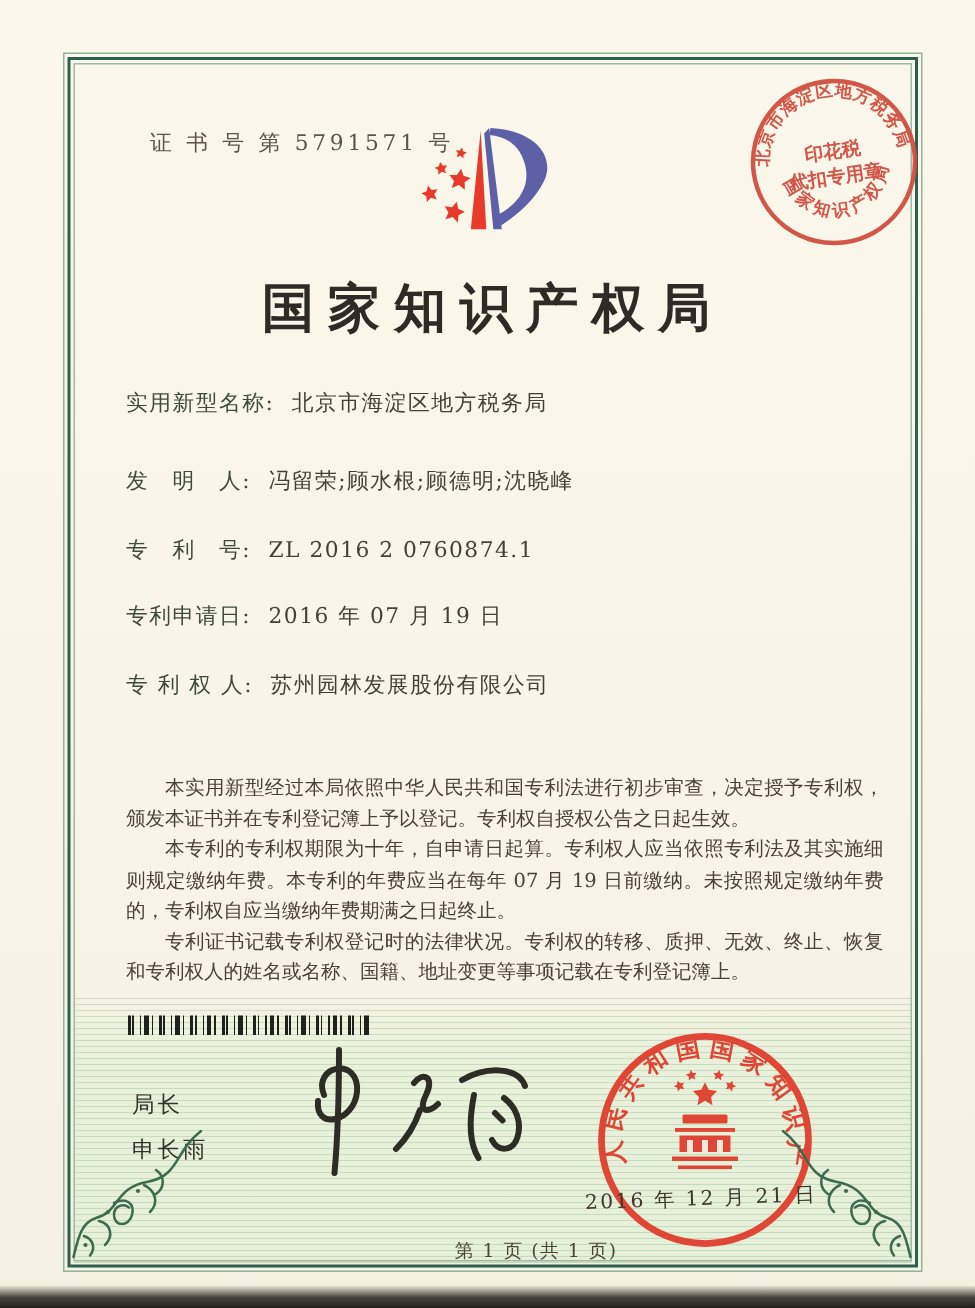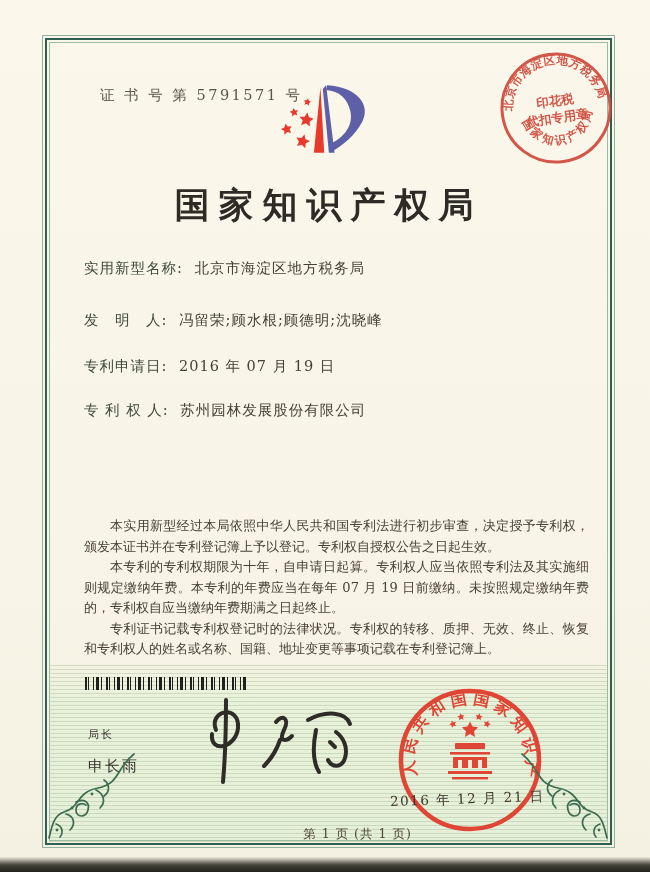--- a/index.html
+++ b/index.html
@@ -49,21 +49,21 @@
   .body-text p{margin:0;text-indent:2em;}
   
   .barcode{
     left:85px;top:677px;width:163px;height:13px;
     background:
       repeating-linear-gradient(90deg,#20201d 0 2px,transparent 2px 3px,#20201d 3px 4px,
         transparent 4px 8px,#20201d 8px 9px,transparent 9px 11px,#20201d 11px 14px,
         transparent 14px 16px,#20201d 16px 17px,transparent 17px 21px);
   }
   
-  .officer-title{left:88px;top:727px;font-size:11px;color:#34322c;letter-spacing:2px;font-family:"DejaVu Sans","Liberation Sans",sans-serif;}
+  .officer-title{left:88px;top:727px;font-size:15px;color:#34322c;letter-spacing:2px;font-family:"DejaVu Sans","Liberation Sans",sans-serif;}
   .officer-name{left:88px;top:757px;font-size:15px;color:#34322c;letter-spacing:2px;font-family:"DejaVu Sans","Liberation Sans",sans-serif;}
   .signature{left:188px;top:690px;width:180px;height:105px;}
   
   .seal{left:395px;top:685px;width:150px;height:150px;opacity:.93;}
   .seal-date{left:390px;top:790px;width:175px;font-size:13.5px;color:#3b352b;
     letter-spacing:1.5px;transform:rotate(-2deg);z-index:6;}
   
   .footer{left:45px;top:826px;width:625px;text-align:center;font-size:12.5px;
     color:#4c463a;letter-spacing:1px;}
   
@@ -150,20 +150,24 @@
   <div class="abs title">国家知识产权局</div>
 
   <div class="abs fields">
     <div class="field-row">
       <span class="field-label">实用新型名称:</span>
       <span class="field-value">北京市海淀区地方税务局</span>
     </div>
     <div class="field-row">
       <span class="field-label">发　明　人:</span>
       <span class="field-value">冯留荣;顾水根;顾德明;沈晓峰</span>
+    </div>
+    <div class="field-row">
+      <span class="field-label">专　利　号:</span>
+      <span class="field-value">ZL 2016 2 0760874.1</span>
     </div>
     <div class="field-row">
       <span class="field-label">专利申请日:</span>
       <span class="field-value">2016 年 07 月 19 日</span>
     </div>
     <div class="field-row">
       <span class="field-label">专 利 权 人:</span>
       <span class="field-value">苏州园林发展股份有限公司</span>
     </div>
   </div>

